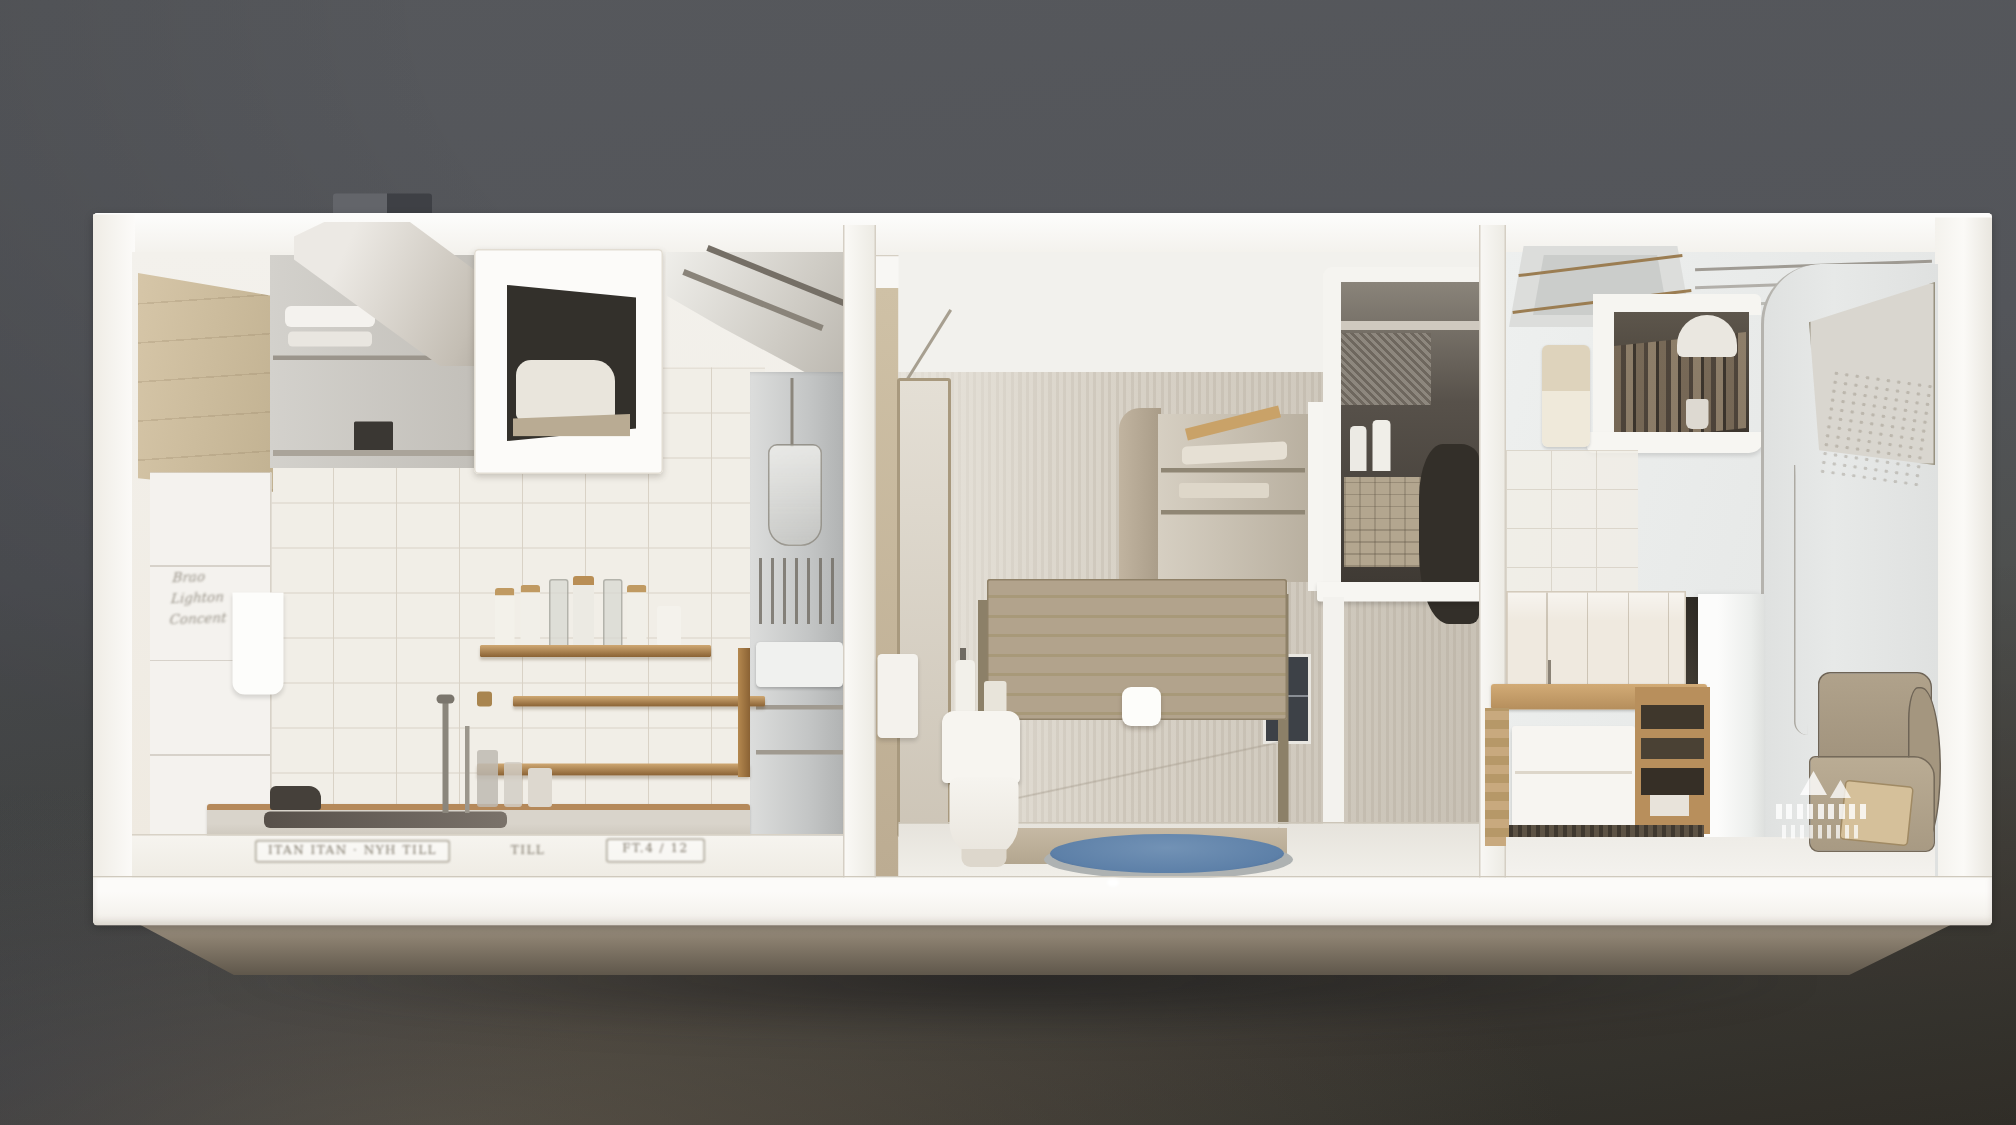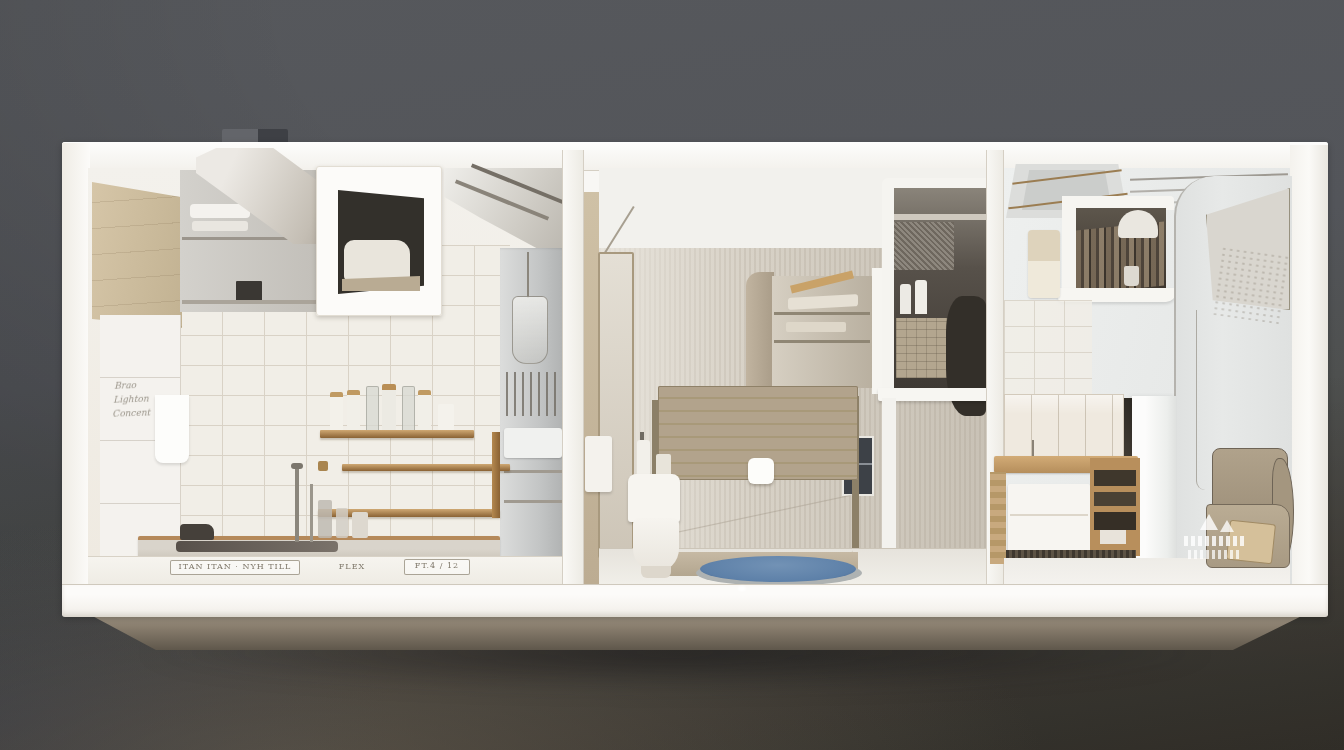--- a/index.html
+++ b/index.html
@@ -88,21 +88,21 @@
   <div class="a" style="left:180px;top:524px;width:34px;height:16px;background:#45403a;border-radius:4px 8px 2px 2px;"></div>
   <div class="a" style="left:295px;top:468px;width:4px;height:74px;background:#8b867c;"></div>
   <div class="a" style="left:291px;top:463px;width:12px;height:6px;background:#7b766d;border-radius:3px;"></div>
   <div class="a" style="left:310px;top:484px;width:3px;height:58px;background:#9b968c;"></div>
   <div class="a" style="left:318px;top:500px;width:14px;height:38px;background:rgba(190,186,178,.85);border-radius:2px;"></div>
   <div class="a" style="left:336px;top:508px;width:12px;height:30px;background:rgba(210,206,198,.85);border-radius:2px;"></div>
   <div class="a" style="left:352px;top:512px;width:16px;height:26px;background:#ddd8cf;border-radius:2px;"></div>
 
   <div class="a" style="left:88px;top:556px;width:478px;height:30px;background:linear-gradient(#f6f4ef,#eeebe3);border-top:1px solid #d8d2c6;"></div>
   <div class="a floormark boxed" style="left:170px;top:560px;width:128px;height:13px;">ITAN ITAN · NYH TILL</div>
-  <div class="a floormark" style="left:330px;top:561px;width:44px;height:12px;">FLEX</div>
+  <div class="a floormark" style="left:330px;top:561px;width:44px;height:12px;">TILL</div>
   <div class="a floormark boxed" style="left:404px;top:559px;width:64px;height:14px;">FT.4 / 12</div>
 
   <div class="a" style="left:562px;top:150px;width:22px;height:436px;background:linear-gradient(90deg,#fbfaf7,#eceae3);box-shadow:inset -1px 0 0 #d5cfc4, inset 1px 0 0 #d5cfc4;"></div>
   <div class="a" style="left:584px;top:192px;width:15px;height:392px;background:linear-gradient(180deg,#cfc1a6,var(--tan,#bcac92));"></div>
 
   <div class="a" style="left:599px;top:168px;width:390px;height:392px;background:#f2f1ed;"></div>
   <div class="a" style="left:599px;top:248px;width:390px;height:312px;background:repeating-linear-gradient(90deg,var(--greigeA,#cdc6ba) 0 2px,var(--greigeB,#d8d2c7) 2px 5px);"></div>
   <div class="a" style="left:599px;top:248px;width:390px;height:312px;background:linear-gradient(90deg, rgba(238,235,228,.7), rgba(238,235,228,0) 38%, rgba(148,138,122,.22) 96%);"></div>
   <div class="a" style="left:598px;top:196px;width:2px;height:66px;background:#a79f90;transform:rotate(32deg);transform-origin:bottom left;"></div>
   <div class="a" style="left:598px;top:252px;width:32px;height:302px;background:linear-gradient(180deg,#e4dfd5,#cdc5b7);border:2px solid #a8997e;border-radius:2px;"></div>

